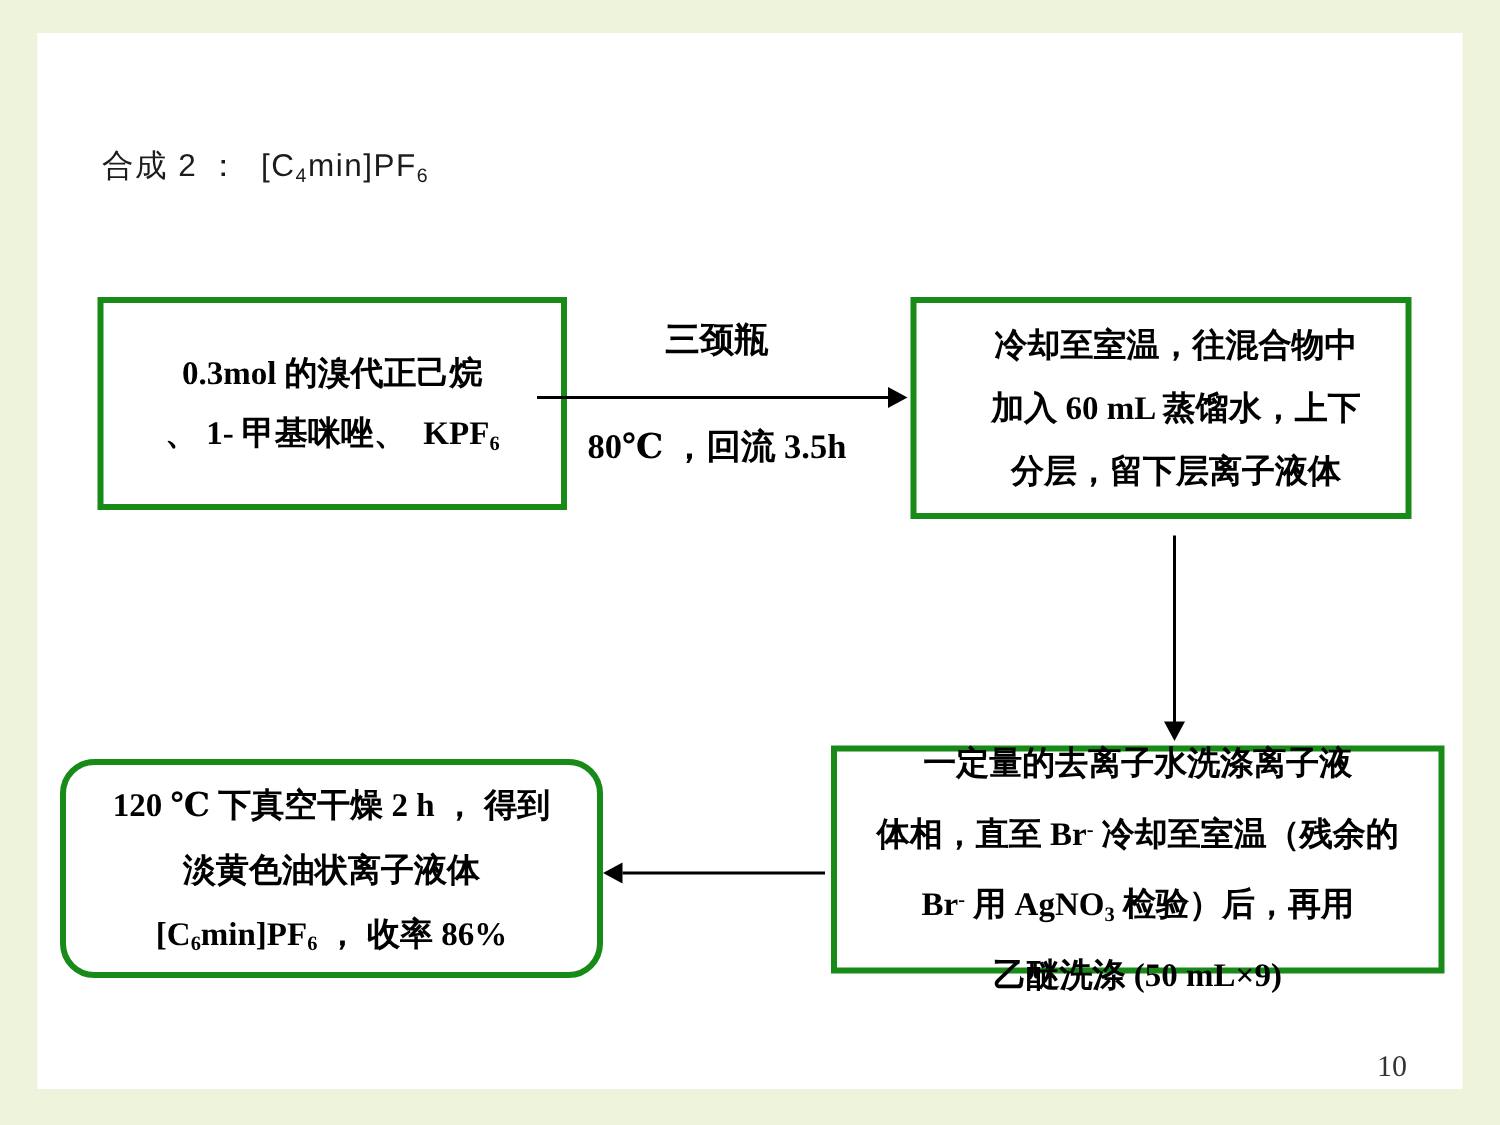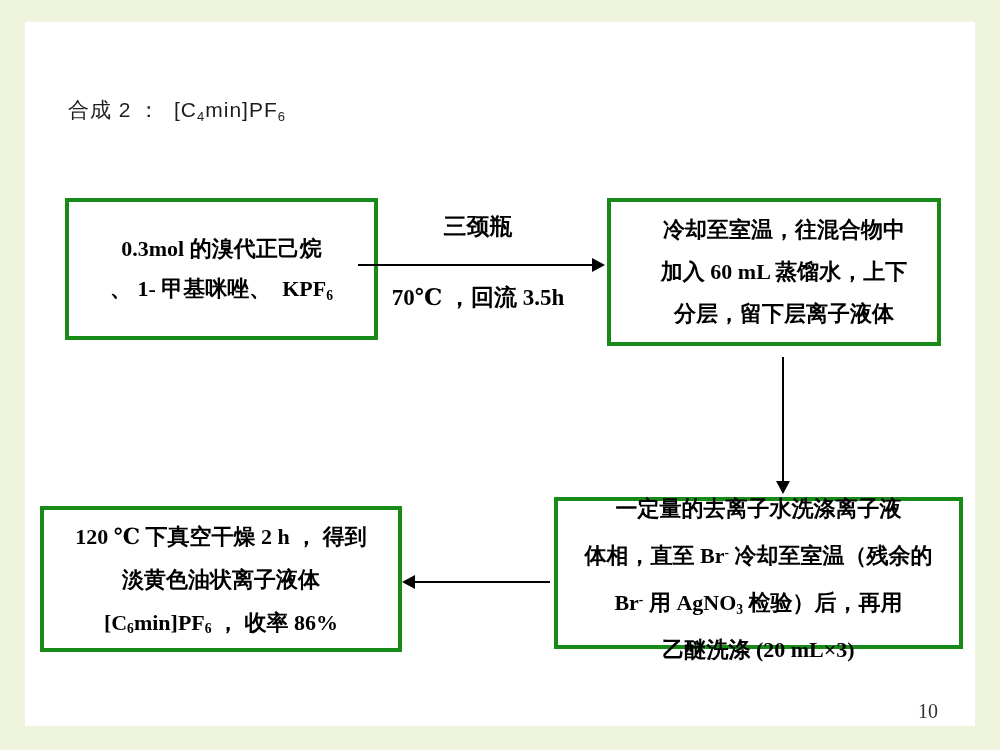--- a/index.html
+++ b/index.html
@@ -37,21 +37,21 @@
   }
   sub,sup{font-size:0.62em;line-height:0;position:relative;vertical-align:baseline;}
   sub{top:0.28em;}
   sup{top:-0.45em;}
   .box-reagents{left:40px;top:176px;width:313px;height:142px;}
   .box-reagents .line{line-height:40px;}
   .box-cooling{left:582px;top:176px;width:334px;height:148px;padding-left:20px;}
   .box-cooling .line{line-height:42px;}
   .box-washing{left:529px;top:475px;width:409px;height:152px;}
   .box-washing .line{line-height:35px;margin-top:12px;}
-  .box-drying{left:15px;top:484px;width:362px;height:146px;}
+  .box-drying{left:15px;top:484px;width:362px;height:146px;border-radius:23px;}
   .box-drying .line{line-height:43px;}
   .cond-label{
     position:absolute;text-align:center;white-space:pre;
     font-size:23px;font-weight:600;color:#000;
     font-family:"Liberation Serif","DejaVu Serif",serif;
   }
   .cond-top{left:328px;top:189px;width:250px;}
   .cond-bottom{left:318px;top:260px;width:270px;}
   .aline{position:absolute;background:#000;}
   .a1{left:333px;top:242px;width:234px;height:2px;}
@@ -75,36 +75,36 @@
   <div class="title"><span>合成 2 ：  [C</span><sub>4</sub><span>min]PF</span><sub>6</sub></div>
 
   <div class="box box-reagents">
     <div class="line"><span>0.3mol 的溴代正己烷</span></div>
     <div class="line"><span>、 1- 甲基咪唑、  KPF</span><sub>6</sub></div>
   </div>
 
   <div class="cond-label cond-top">三颈瓶</div>
   <div class="aline a1"></div>
   <div class="tri tri-right"></div>
-  <div class="cond-label cond-bottom">70℃ ，回流 3.5h</div>
+  <div class="cond-label cond-bottom">80℃ ，回流 3.5h</div>
 
   <div class="box box-cooling">
     <div class="line"><span>冷却至室温，往混合物中</span></div>
     <div class="line"><span>加入 60 mL 蒸馏水，上下</span></div>
     <div class="line"><span>分层，留下层离子液体</span></div>
   </div>
 
   <div class="aline a2"></div>
   <div class="tri tri-down"></div>
 
   <div class="box box-washing">
     <div class="line"><span>一定量的去离子水洗涤离子液</span></div>
     <div class="line"><span>体相，直至 Br</span><sup>-</sup><span> 冷却至室温（残余的</span></div>
     <div class="line"><span>Br</span><sup>-</sup><span> 用 AgNO</span><sub>3</sub><span> 检验）后，再用</span></div>
-    <div class="line"><span>乙醚洗涤 (20 mL×3)</span></div>
+    <div class="line"><span>乙醚洗涤 (50 mL×9)</span></div>
   </div>
 
   <div class="aline a3"></div>
   <div class="tri tri-left"></div>
 
   <div class="box box-drying">
     <div class="line"><span>120 ℃ 下真空干燥 2 h ， 得到</span></div>
     <div class="line"><span>淡黄色油状离子液体</span></div>
     <div class="line"><span>[C</span><sub>6</sub><span>min]PF</span><sub>6</sub><span> ， 收率 86%</span></div>
   </div>

